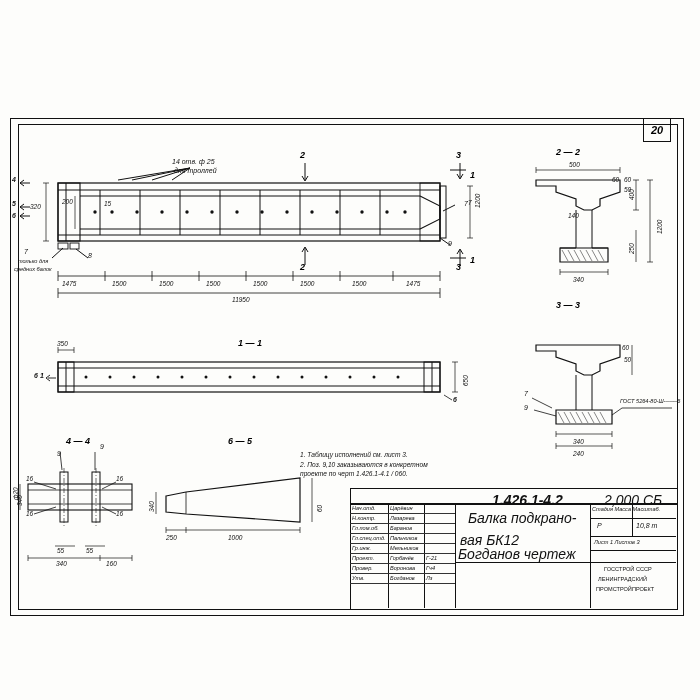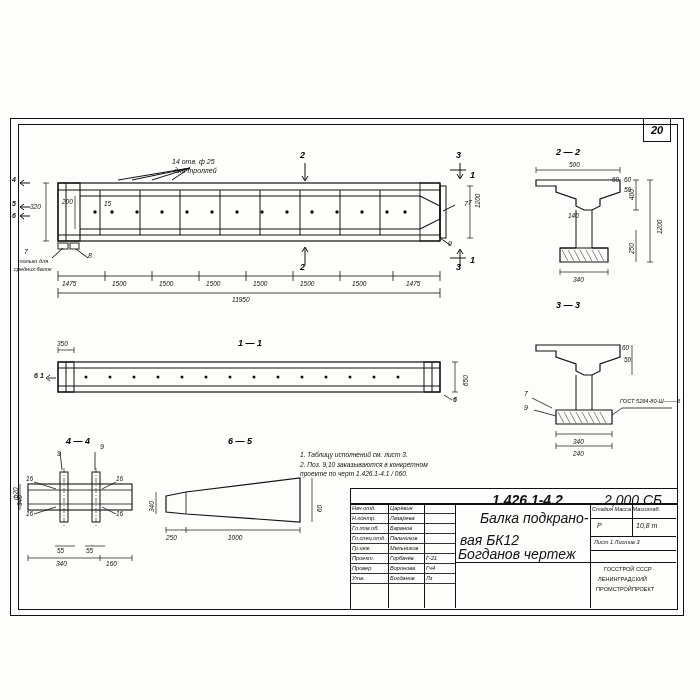--- a/index.html
+++ b/index.html
@@ -380,21 +380,21 @@
   <div class="lbl tiny it" style="left:352px;top:555px">Проект.</div>
   <div class="lbl tiny it" style="left:390px;top:555px">Горбачёв</div>
   <div class="lbl tiny it" style="left:426px;top:555px">Г-21</div>
   <div class="lbl tiny it" style="left:352px;top:565px">Провер.</div>
   <div class="lbl tiny it" style="left:390px;top:565px">Воронова</div>
   <div class="lbl tiny it" style="left:426px;top:565px">Гч4</div>
   <div class="lbl tiny it" style="left:352px;top:575px">Утв.</div>
   <div class="lbl tiny it" style="left:390px;top:575px">Богданов</div>
   <div class="lbl tiny it" style="left:426px;top:575px">Лз</div>
 
-  <div class="lbl t8 it" style="left:480px;top:510px">Балка подкрано-</div>
+  <div class="lbl t8 it" style="left:468px;top:510px">Балка подкрано-</div>
   <div class="lbl t8 it" style="left:460px;top:532px">вая  БК12</div>
   <div class="lbl t8 it" style="left:458px;top:546px">Богданов   чертеж</div>
 
   <div class="lbl tiny it" style="left:592px;top:506px">Стадия Масса Масштаб.</div>
   <div class="lbl t7 it" style="left:597px;top:522px">Р</div>
   <div class="lbl t7 it" style="left:636px;top:522px">10,8 т</div>
   <div class="lbl tiny it" style="left:594px;top:539px">Лист 1   Листов 3</div>
   <div class="lbl tiny" style="left:604px;top:566px">ГОССТРОЙ СССР</div>
   <div class="lbl tiny" style="left:598px;top:576px">ЛЕНИНГРАДСКИЙ</div>
   <div class="lbl tiny" style="left:596px;top:586px">ПРОМСТРОЙПРОЕКТ</div>

